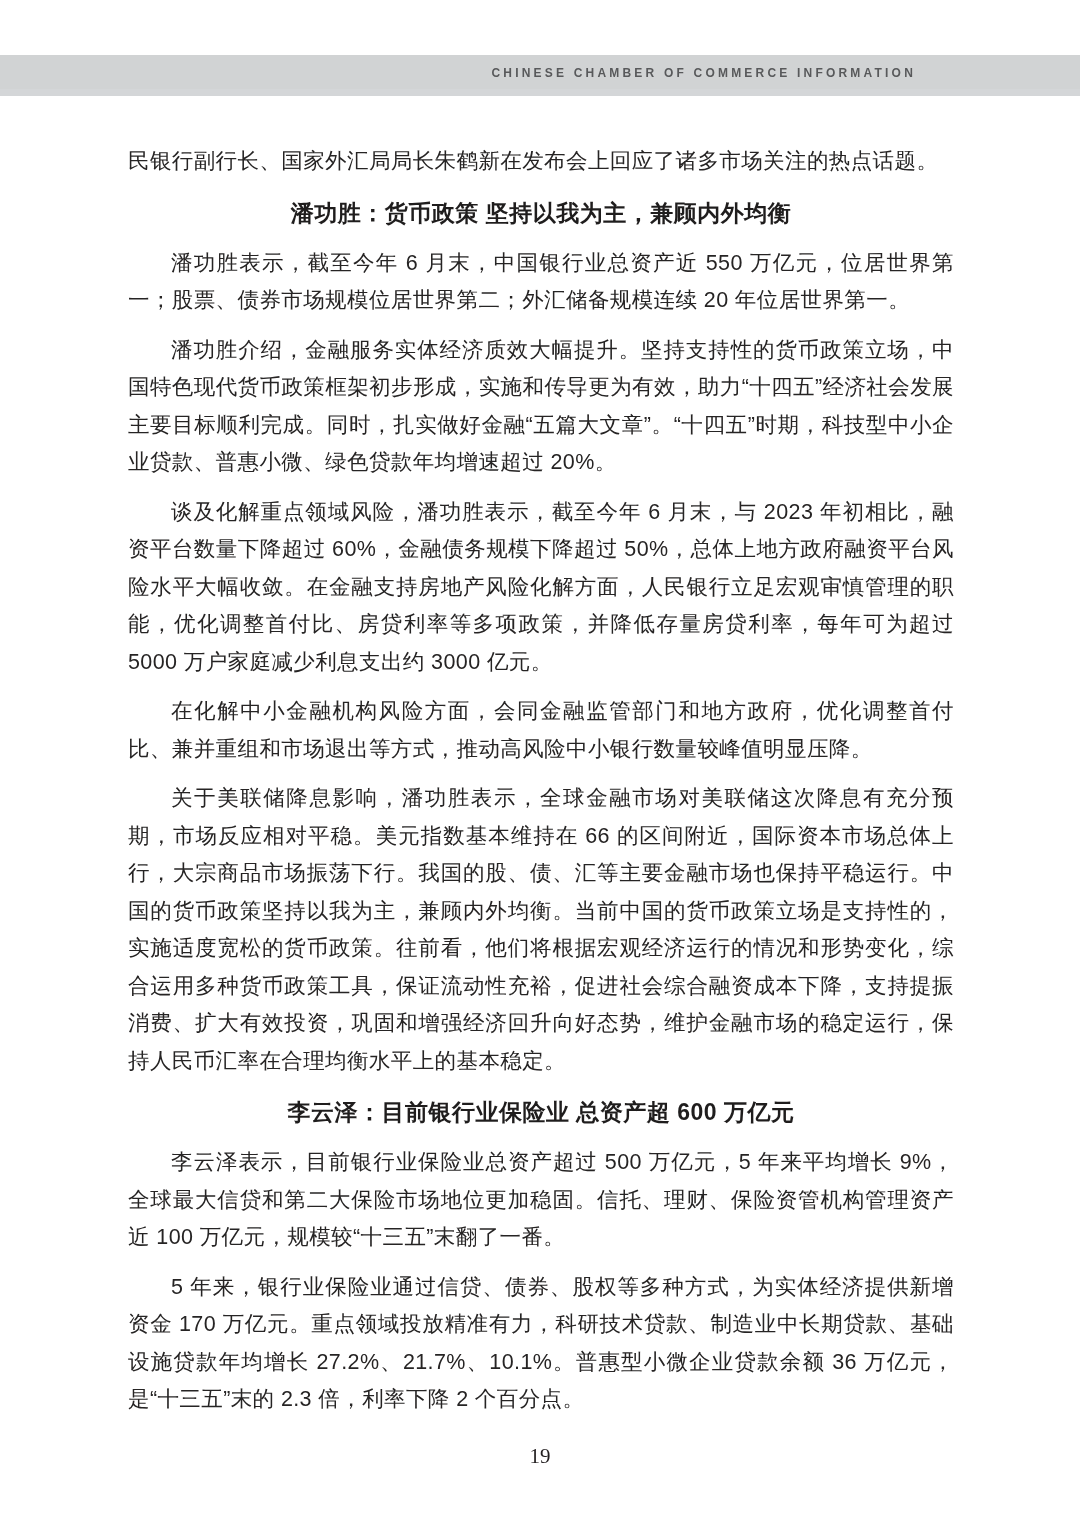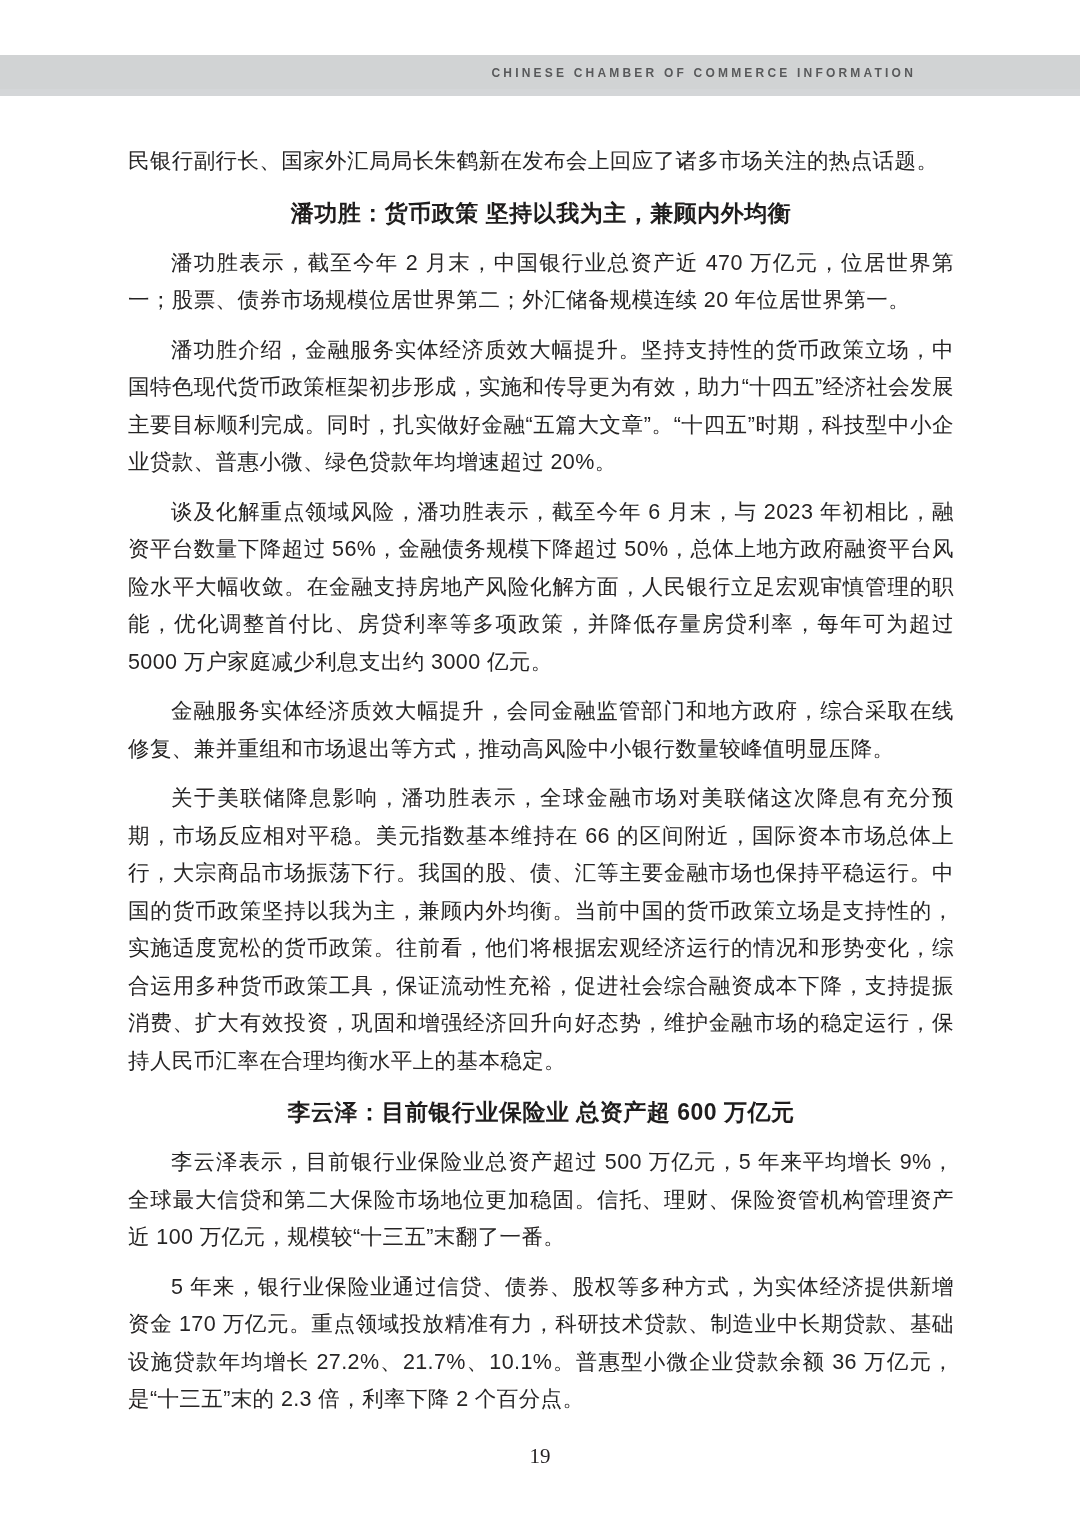--- a/index.html
+++ b/index.html
@@ -83,24 +83,24 @@
   <span class="banner-text">CHINESE CHAMBER OF COMMERCE INFORMATION</span>
 </div>
 <div class="banner-strip"></div>
 
 <div class="content">
 
   <p class="body-par lead-par">民银行副行长、国家外汇局局长朱鹤新在发布会上回应了诸多市场关注的热点话题。</p>
 
   <h2 class="section-heading">潘功胜：货币政策 坚持以我为主，兼顾内外均衡</h2>
 
-  <p class="body-par">潘功胜表示，截至今年 2 月末，中国银行业总资产近 470 万亿元，位居世界第一；股票、债券市场规模位居世界第二；外汇储备规模连续 20 年位居世界第一。</p>
+  <p class="body-par">潘功胜表示，截至今年 6 月末，中国银行业总资产近 550 万亿元，位居世界第一；股票、债券市场规模位居世界第二；外汇储备规模连续 20 年位居世界第一。</p>
   <p class="body-par">潘功胜介绍，金融服务实体经济质效大幅提升。坚持支持性的货币政策立场，中国特色现代货币政策框架初步形成，实施和传导更为有效，助力“十四五”经济社会发展主要目标顺利完成。同时，扎实做好金融“五篇大文章”。“十四五”时期，科技型中小企业贷款、普惠小微、绿色贷款年均增速超过 20%。</p>
-  <p class="body-par">谈及化解重点领域风险，潘功胜表示，截至今年 6 月末，与 2023 年初相比，融资平台数量下降超过 56%，金融债务规模下降超过 50%，总体上地方政府融资平台风险水平大幅收敛。在金融支持房地产风险化解方面，人民银行立足宏观审慎管理的职能，优化调整首付比、房贷利率等多项政策，并降低存量房贷利率，每年可为超过 5000 万户家庭减少利息支出约 3000 亿元。</p>
-  <p class="body-par">金融服务实体经济质效大幅提升，会同金融监管部门和地方政府，综合采取在线修复、兼并重组和市场退出等方式，推动高风险中小银行数量较峰值明显压降。</p>
+  <p class="body-par">谈及化解重点领域风险，潘功胜表示，截至今年 6 月末，与 2023 年初相比，融资平台数量下降超过 60%，金融债务规模下降超过 50%，总体上地方政府融资平台风险水平大幅收敛。在金融支持房地产风险化解方面，人民银行立足宏观审慎管理的职能，优化调整首付比、房贷利率等多项政策，并降低存量房贷利率，每年可为超过 5000 万户家庭减少利息支出约 3000 亿元。</p>
+  <p class="body-par">在化解中小金融机构风险方面，会同金融监管部门和地方政府，优化调整首付比、兼并重组和市场退出等方式，推动高风险中小银行数量较峰值明显压降。</p>
   <p class="body-par">关于美联储降息影响，潘功胜表示，全球金融市场对美联储这次降息有充分预期，市场反应相对平稳。美元指数基本维持在 66 的区间附近，国际资本市场总体上行，大宗商品市场振荡下行。我国的股、债、汇等主要金融市场也保持平稳运行。中国的货币政策坚持以我为主，兼顾内外均衡。当前中国的货币政策立场是支持性的，实施适度宽松的货币政策。往前看，他们将根据宏观经济运行的情况和形势变化，综合运用多种货币政策工具，保证流动性充裕，促进社会综合融资成本下降，支持提振消费、扩大有效投资，巩固和增强经济回升向好态势，维护金融市场的稳定运行，保持人民币汇率在合理均衡水平上的基本稳定。</p>
 
   <h2 class="section-heading">李云泽：目前银行业保险业 总资产超 600 万亿元</h2>
 
   <p class="body-par">李云泽表示，目前银行业保险业总资产超过 500 万亿元，5 年来平均增长 9%，全球最大信贷和第二大保险市场地位更加稳固。信托、理财、保险资管机构管理资产近 100 万亿元，规模较“十三五”末翻了一番。</p>
   <p class="body-par">5 年来，银行业保险业通过信贷、债券、股权等多种方式，为实体经济提供新增资金 170 万亿元。重点领域投放精准有力，科研技术贷款、制造业中长期贷款、基础设施贷款年均增长 27.2%、21.7%、10.1%。普惠型小微企业贷款余额 36 万亿元，是“十三五”末的 2.3 倍，利率下降 2 个百分点。</p>
 
 </div>
 
 <div class="page-number">19</div>

